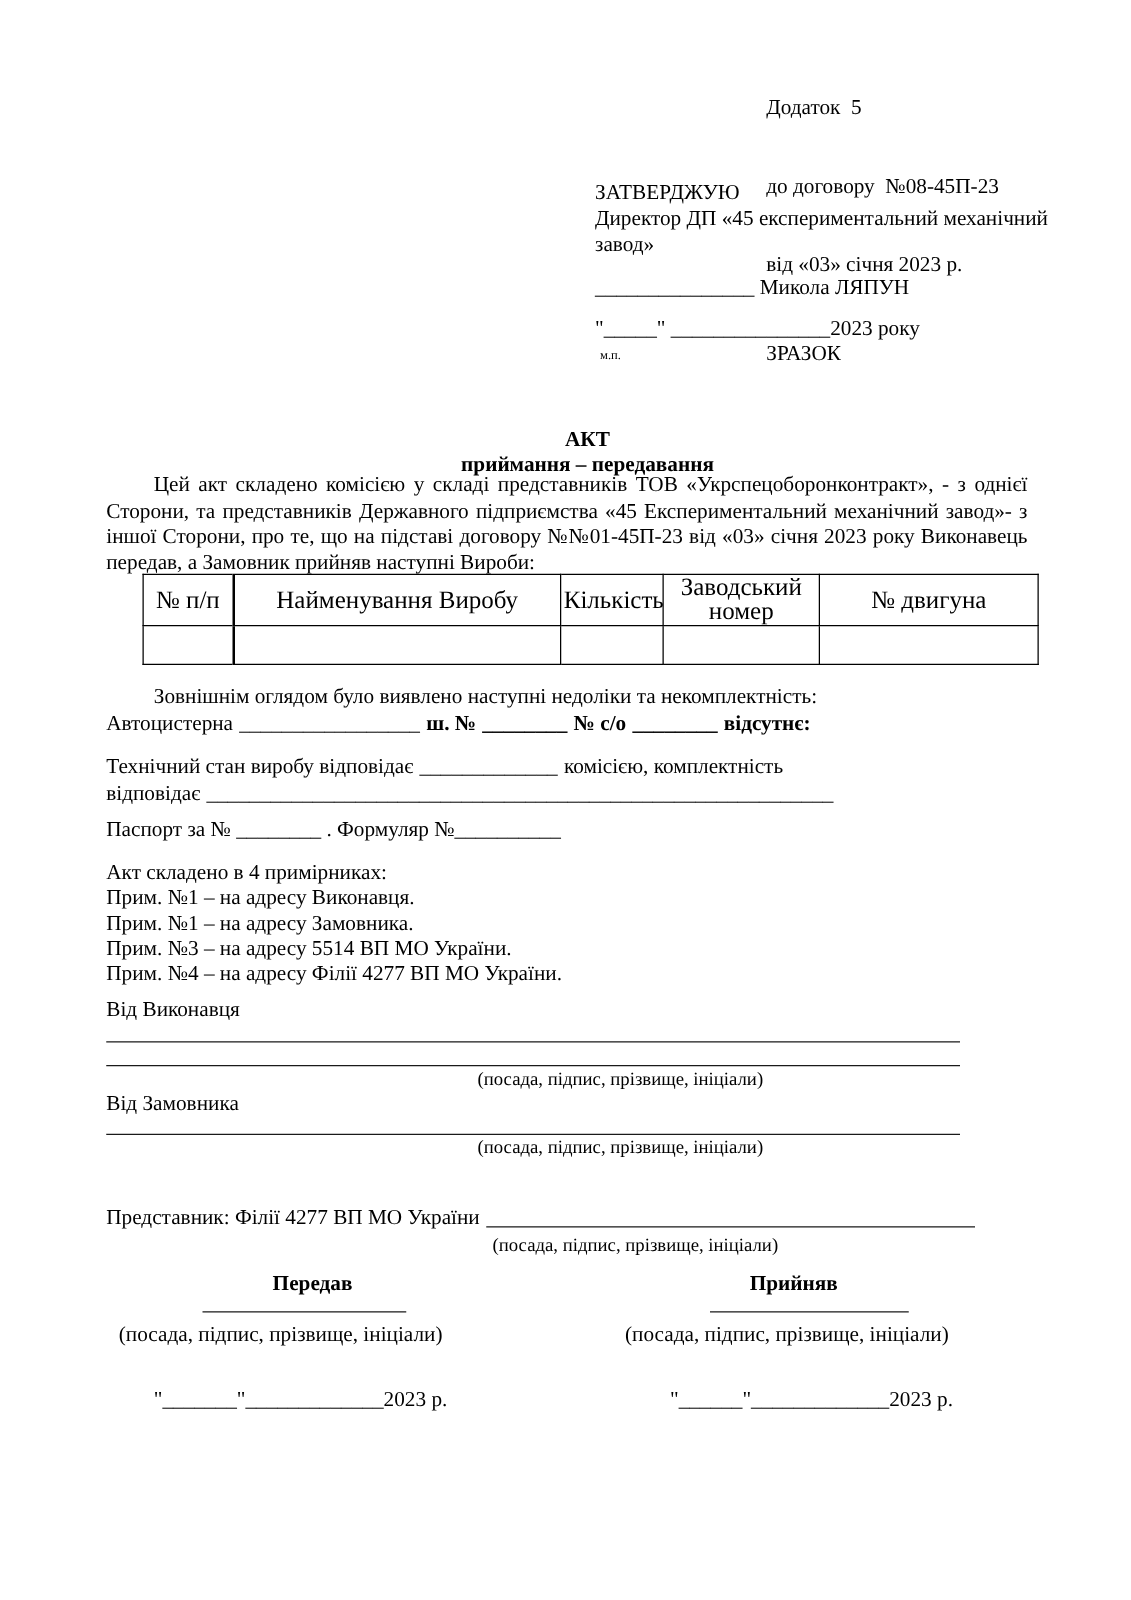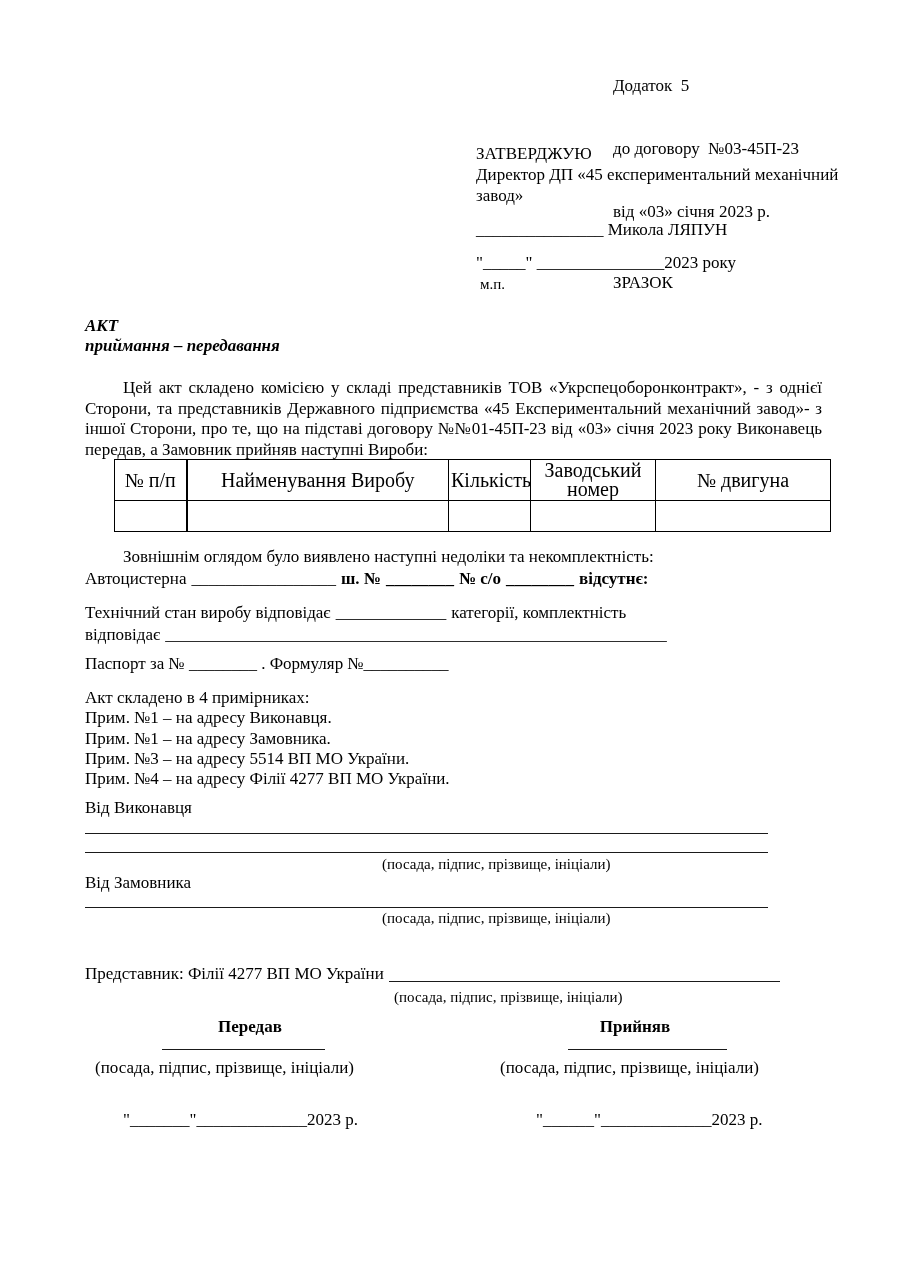--- a/index.html
+++ b/index.html
@@ -13,24 +13,24 @@
   .abs { position:absolute; }
   .pre { white-space:pre; }
   .bold { font-weight:bold; }
 
   .annex { left:613px; top:33px; line-height:21px; }
   .annex .sample { margin-top:8px; }
 
   .approval { left:476px; top:143px; width:400px; line-height:21px; }
   .approval .sig { margin-top:13px; white-space:pre; }
   .approval .dt { margin-top:12px; white-space:pre; }
-  .approval .seal { margin-top:1px; font-size:15px; padding-left:4px; }
+  .approval .seal { margin-top:1px; font-size:10px; padding-left:4px; }
 
-  .act-title { left:85px; top:316px; width:770px; 
-               font-weight:bold; line-height:19.5px;font-style:italic; }
+  .act-title { left:85px; top:342px; width:770px; text-align:center;
+               font-weight:bold; line-height:19.5px; }
 
   .intro { left:85px; top:378px; width:737px; text-align:justify;
            text-indent:38px; line-height:20.5px; margin:0; }
 
   table.items { position:absolute; left:114px; top:459px; width:716px;
                 border-collapse:collapse; table-layout:fixed; }
   table.items th, table.items td { border:1px solid #000; padding:0 2px; }
   table.items th { font-weight:normal; text-align:center; vertical-align:middle;
                    height:40px; line-height:19px; font-size:20px; }
   table.items td { height:30px; }
@@ -75,21 +75,21 @@
   .date-left  { left:123px; top:1109px; white-space:pre; }
   .date-right { left:536px; top:1109px; white-space:pre; }
 </style>
 </head>
 <body>
 
 <div class="page">
 
   <div class="abs annex pre">
     <div>Додаток  5</div>
-    <div>до договору  №03-45П-23</div>
+    <div>до договору  №08-45П-23</div>
     <div>від «03» січня 2023 р.</div>
     <div class="sample">ЗРАЗОК</div>
   </div>
 
   <div class="abs approval">
     <div>ЗАТВЕРДЖУЮ</div>
     <div>Директор ДП «45 експериментальний механічний завод»</div>
     <div class="sig"><span>_______________ </span><span>Микола ЛЯПУН</span></div>
     <div class="dt">"_____" _______________2023 року</div>
     <div class="seal">м.п.</div>
@@ -129,21 +129,21 @@
       </tr>
     </tbody>
   </table>
 
   <div class="abs inspection1">Зовнішнім оглядом було виявлено наступні недоліки та некомплектність:</div>
   <div class="abs inspection2">
     <span>Автоцистерна</span><span>_________________</span><span class="bold">ш. №</span><span class="bold">________</span><span class="bold">№ с/о</span><span class="bold">________</span><span class="bold">відсутнє:</span>
   </div>
 
   <div class="abs cond1">
-    <span>Технічний стан виробу відповідає</span><span>_____________</span><span>категорії, комплектність</span>
+    <span>Технічний стан виробу відповідає</span><span>_____________</span><span>комісією, комплектність</span>
   </div>
   <div class="abs cond2">
     <span>відповідає</span><span>___________________________________________________________</span>
   </div>
 
   <div class="abs passport">Паспорт за № ________ . Формуляр №__________</div>
 
   <div class="abs copies">
     <div>Акт складено в 4 примірниках:</div>
     <div>Прим. №1 – на адресу Виконавця.</div>

